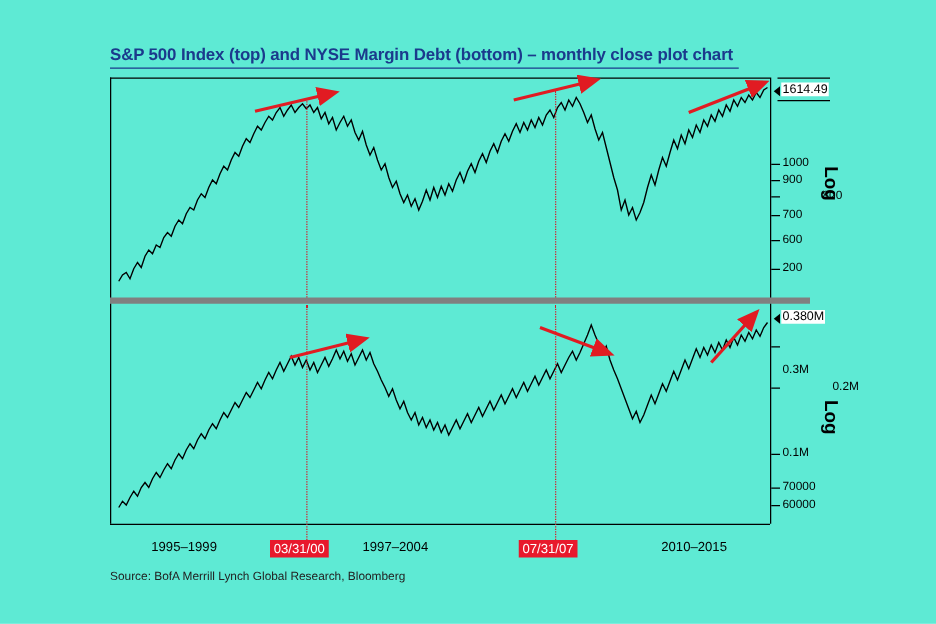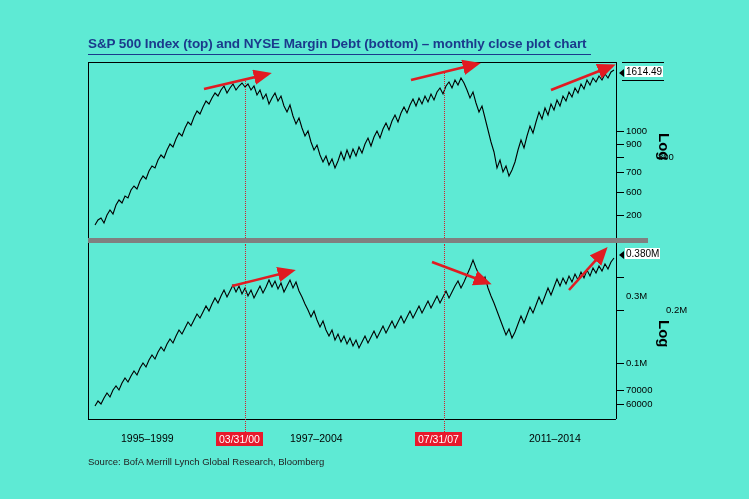--- a/index.html
+++ b/index.html
@@ -126,21 +126,21 @@
 
   <div class="vline" style="left:245px;top:78px;height:160px;"></div>
   <div class="vline" style="left:245px;top:244px;height:196px;"></div>
   <div class="vline" style="left:444px;top:72px;height:166px;"></div>
   <div class="vline" style="left:444px;top:244px;height:196px;"></div>
 
   <div class="xlabel" style="left:121px;top:432px;">1995–1999</div>
   <div class="xlabel-hl" style="left:216px;top:432px;">03/31/00</div>
   <div class="xlabel" style="left:290px;top:432px;">1997–2004</div>
   <div class="xlabel-hl" style="left:415px;top:432px;">07/31/07</div>
-  <div class="xlabel" style="left:529px;top:432px;">2011–2014</div>
+  <div class="xlabel" style="left:529px;top:432px;">2010–2015</div>
 
   <svg class="arrowlayer">
     <defs>
       <marker id="ah" markerWidth="7" markerHeight="7" refX="5.5" refY="3" orient="auto">
         <path d="M0,0 L7,3 L0,6 z" fill="#e11b22"></path>
       </marker>
     </defs>
     <line x1="204" y1="89" x2="268" y2="74" stroke="#e11b22" stroke-width="2.6" marker-end="url(#ah)"></line>
     <line x1="411" y1="80" x2="477" y2="64" stroke="#e11b22" stroke-width="2.6" marker-end="url(#ah)"></line>
     <line x1="551" y1="90" x2="612" y2="66" stroke="#e11b22" stroke-width="2.6" marker-end="url(#ah)"></line>

